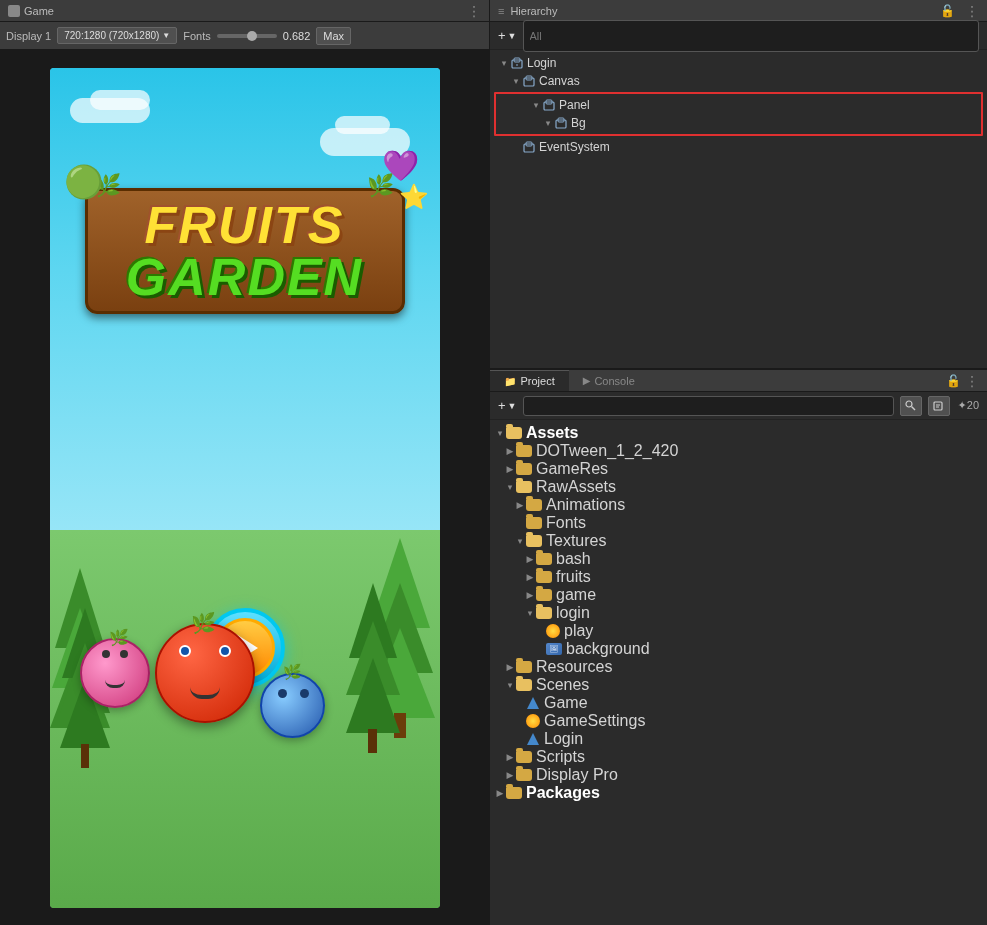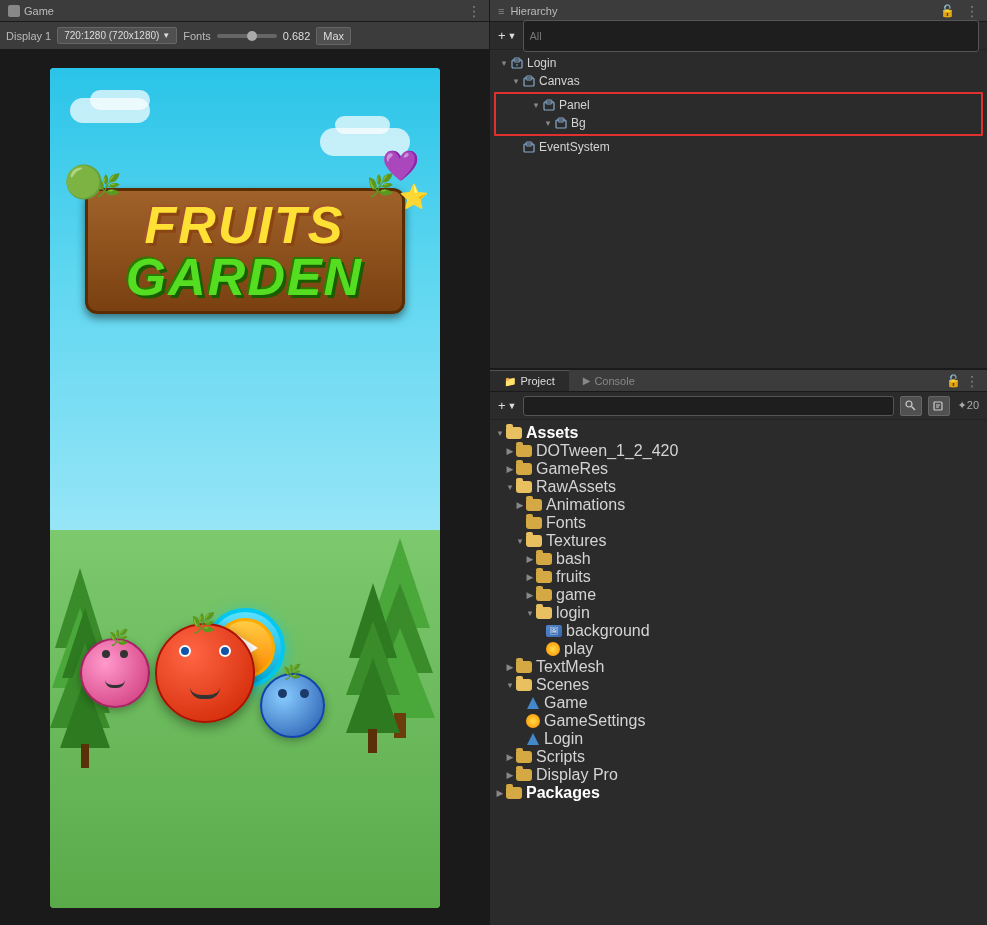--- a/index.html
+++ b/index.html
@@ -821,38 +821,38 @@
         <div class="p-item">
           <span class="h-indent" style="width:30px;"></span>
           <span class="p-arrow">▾</span>
           <span class="folder-icon open"></span>
           <span class="p-label">login</span>
         </div>
 
         <div class="p-item">
           <span class="h-indent" style="width:40px;"></span>
           <span class="p-arrow"></span>
+          <span style="display:inline-block;width:14px;height:14px;background:radial-gradient(circle,#ffdd44,#ff8800);border-radius:50%;margin-right:4px;"></span>
+          <span class="p-label">play</span>
+        </div>
+
+        <div class="p-item">
+          <span class="h-indent" style="width:40px;"></span>
+          <span class="p-arrow"></span>
           <span class="asset-icon img" style="width:16px;height:12px;background:linear-gradient(135deg,#5588cc,#3366aa);border-radius:2px;margin-right:4px;display:inline-flex;align-items:center;justify-content:center;">
             <span style="color:#fff;font-size:7px;">🖼</span>
           </span>
           <span class="p-label">background</span>
         </div>
 
         <div class="p-item">
-          <span class="h-indent" style="width:40px;"></span>
-          <span class="p-arrow"></span>
-          <span style="display:inline-block;width:14px;height:14px;background:radial-gradient(circle,#ffdd44,#ff8800);border-radius:50%;margin-right:4px;"></span>
-          <span class="p-label">play</span>
-        </div>
-
-        <div class="p-item">
           <span class="h-indent" style="width:10px;"></span>
           <span class="p-arrow">▶</span>
           <span class="folder-icon"></span>
-          <span class="p-label">TextMesh</span>
+          <span class="p-label">Resources</span>
         </div>
 
         <div class="p-item">
           <span class="h-indent" style="width:10px;"></span>
           <span class="p-arrow">▾</span>
           <span class="folder-icon open"></span>
           <span class="p-label">Scenes</span>
         </div>
 
         <div class="p-item">

